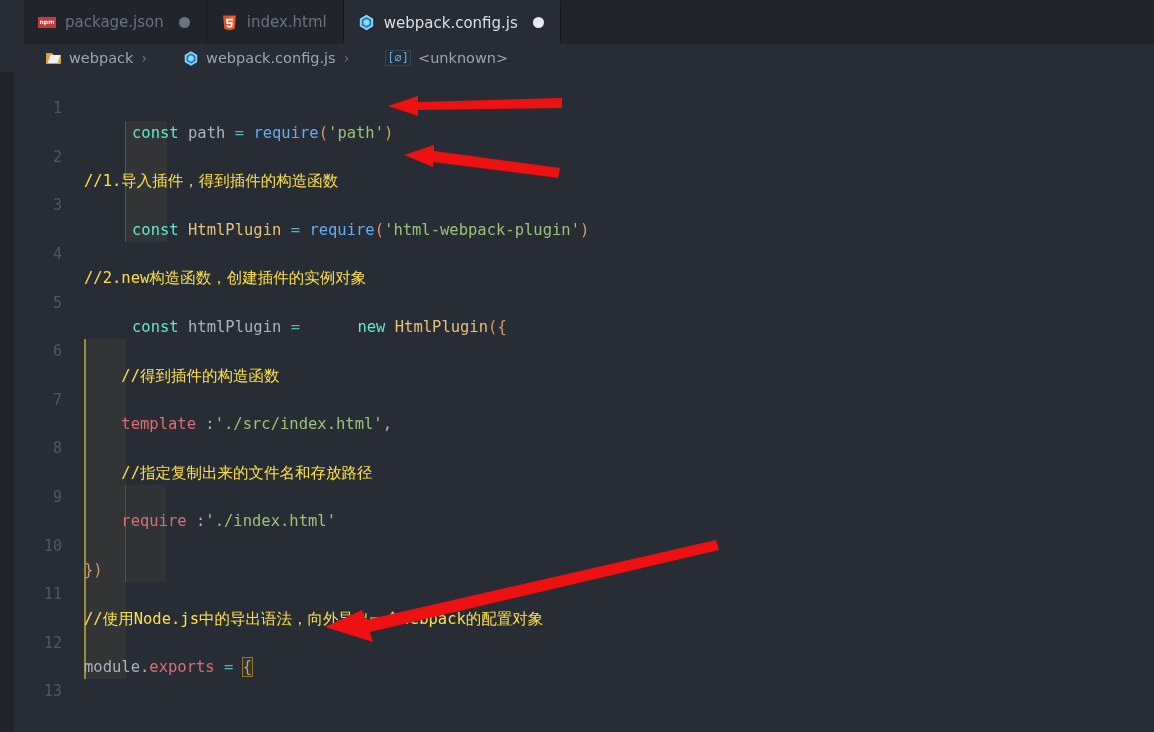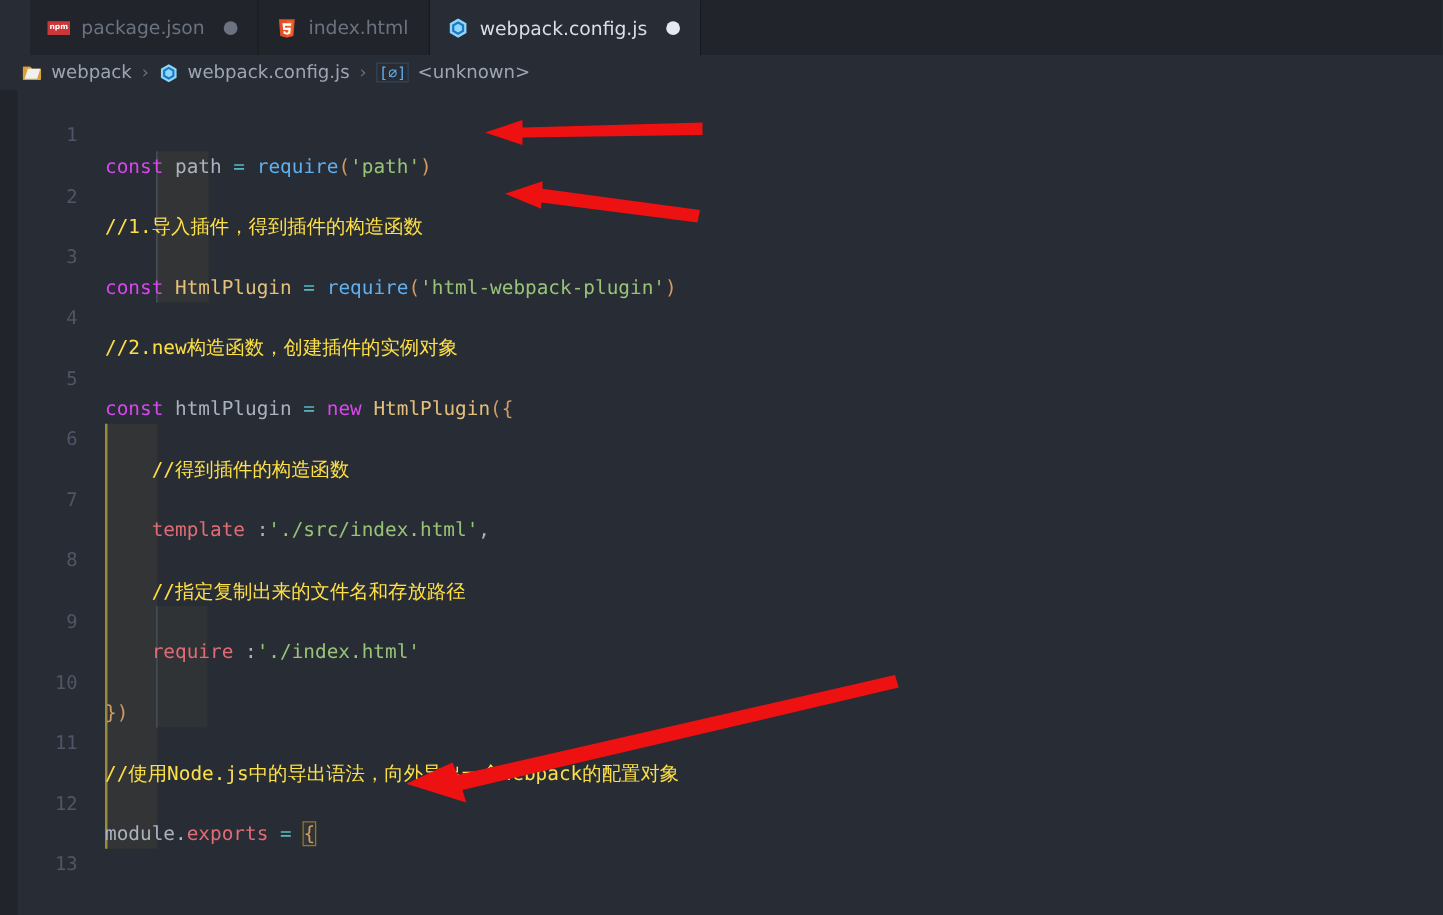--- a/index.html
+++ b/index.html
@@ -46,21 +46,21 @@
     color: #fff; letter-spacing: 0px; line-height: 1;
   }
 
   
   .breadcrumb {
     position: absolute; left: 0; top: 44px; width: 1154px; height: 28px;
     background: #282c34; display: flex; align-items: center;
     padding-left: 18px; gap: 7px;
     font-family: "DejaVu Sans", sans-serif; font-size: 14.5px; color: #9da5b4;
   }
-  .crumb { display: flex; align-items: center; gap: 7px; cursor: pointer; }
+  .crumb { display: flex; align-items: center; gap: 7px; cursor: pointer; margin-left: 28px; }
   .sep { color: #6b7280; font-size: 14px; margin: 0 1px; }
 
   
   .icn-folder { width: 16px; height: 14px; position: relative; }
   .icn-folder:before {
     content:""; position:absolute; left:0; top:2px; width:15px; height:11px;
     background:#d8a13a; border-radius:1px;
     clip-path: polygon(0 0,40% 0,52% 18%,100% 18%,100% 100%,0 100%);
   }
   .icn-folder:after {
@@ -91,21 +91,21 @@
     position: absolute; left: 0; width: 62px; text-align: right;
     color: #4f5766; font-family: "DejaVu Sans Mono", monospace; font-size: 15px;
     user-select: none;
   }
   .code {
     position: absolute; left: 84px; font-family: "DejaVu Sans Mono", monospace;
     font-size: 15.5px; color: #abb2bf; letter-spacing: 0px;
   }
 
   
-  .kw   { color: #d946ef; }
+  .kw   { color: #5eead4; margin-left: 48px; }
   .fn   { color: #61afef; }
   .str  { color: #98c379; }
   .op   { color: #56b6c2; }
   .punc { color: #abb2bf; }
   .paren{ color: #d19a66; }
   .cmt  { color: #fde047; font-family: "DejaVu Sans Mono", monospace; }
   .cls  { color: #e5c07b; }
   .prop { color: #e06c75; }
   .bracket-hl { outline: 1px solid #8a7b2e; background: rgba(138,123,46,0.10); }
 

